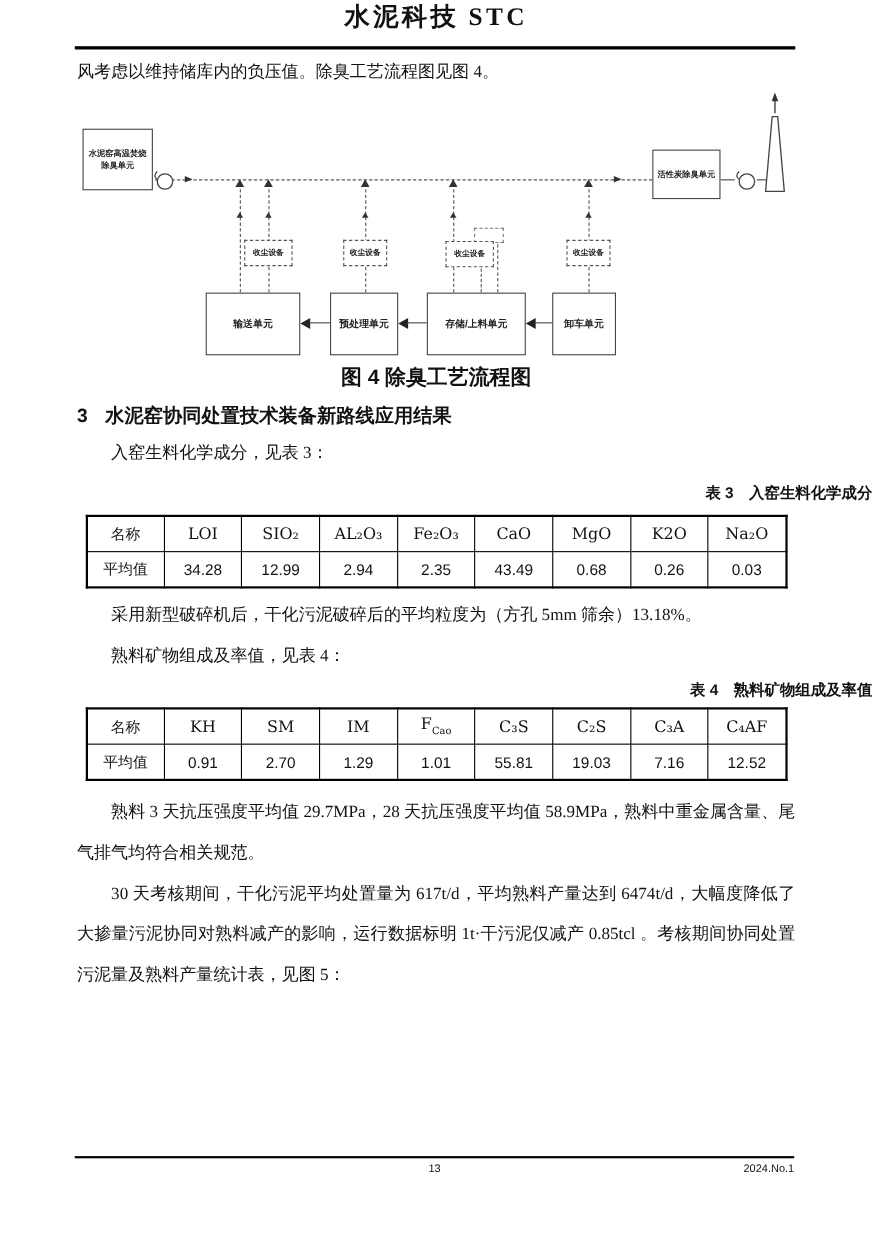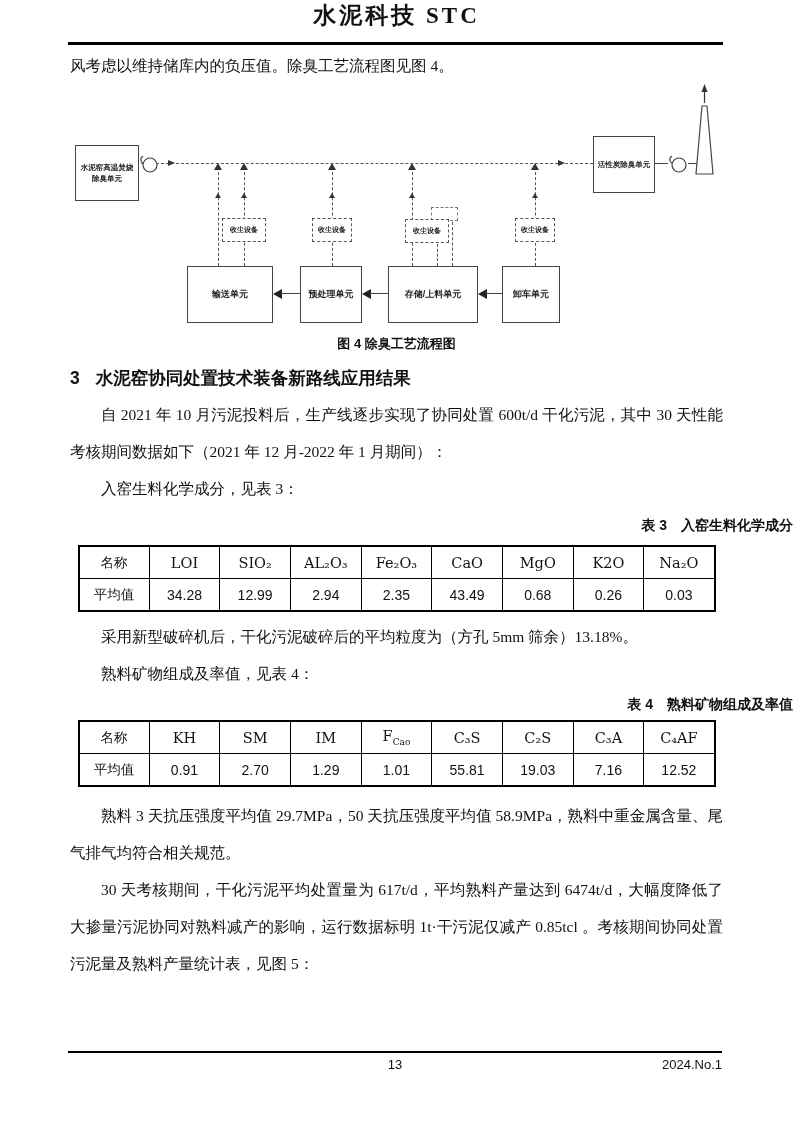--- a/index.html
+++ b/index.html
@@ -28,60 +28,60 @@
   .vdash{position:absolute;border-left:1px dashed #555;width:0;}
   .arr-up{position:absolute;width:0;height:0;border-left:4px solid transparent;
           border-right:4px solid transparent;border-bottom:7px solid #333;}
   .arr-up.small{border-left-width:3px;border-right-width:3px;border-bottom-width:5px;}
   .arr-right{position:absolute;width:0;height:0;border-top:3.5px solid transparent;
              border-bottom:3.5px solid transparent;border-left:7px solid #333;}
   .arr-left{position:absolute;width:0;height:0;border-top:5px solid transparent;
             border-bottom:5px solid transparent;border-right:9px solid #222;}
   .fan{position:absolute;z-index:4;}
   .fig-caption{text-align:center;font-family:"Liberation Sans",sans-serif;
-               font-weight:bold;font-size:13px;line-height:22px;margin-top:2px;}
+               font-weight:bold;font-size:19px;line-height:22px;margin-top:2px;}
   
   .section-heading{margin:8px 70px 0;font-family:"Liberation Sans",sans-serif;
                    font-weight:bold;font-size:17.5px;line-height:30px;}
   .section-heading .num{margin-right:16px;}
   p.body{margin:3px 70px 0;font-size:15.5px;line-height:37px;text-align:justify;
          text-indent:31px;}
   p.body.tight{margin-top:0;}
   .tbl-caption{text-align:right;font-family:Liberation Sans, sans-serif;
                font-weight:bold;font-size:14px;line-height:24px;margin-top:6px;}
   table.data-table{width:638px;margin:8px auto 0;border-collapse:collapse;
                    table-layout:fixed;border:2px solid #000;}
   table.data-table td{border:1px solid #000;height:31px;text-align:center;
                       vertical-align:middle;padding:0;}
   td.hd{font-family:"DejaVu Serif","Liberation Serif",serif;font-size:14.5px;}
   td.cjk{font-size:13.5px;}
   td.val{font-family:"Liberation Sans",sans-serif;font-size:14px;}
   td.hd sub{font-size:9px;}
   
   .footer{position:absolute;top:1051px;left:68px;width:654px;
           border-top:2.5px solid #000;height:24px;
-          font-family:"Liberation Sans",sans-serif;font-size:13px;}
+          font-family:"Liberation Sans",sans-serif;font-size:10px;}
   .footer .pg{position:absolute;left:0;right:0;top:4px;text-align:center;}
   .footer .issue{position:absolute;right:0;top:4px;}
 </style>
 </head>
 <body>
 
 <div class="page">
 
   <div class="journal-header">
     <div class="journal-title">水泥科技 STC</div>
   </div>
   <div class="header-rule"></div>
 
   <p class="intro">风考虑以维持储库内的负压值。除臭工艺流程图见图 4。</p>
 
   <div class="diagram">
 
-    <div class="solidbox endbox" style="left:75px;top:64px;width:64px;height:56px;">
+    <div class="solidbox endbox" style="left:75px;top:36px;width:64px;height:56px;">
       <span>水泥窑高温焚烧</span>
       <span>除臭单元</span>
     </div>
 
     <div class="hdash" style="left:141px;top:82px;width:452px;"></div>
     <div class="arr-right" style="left:168px;top:79px;"></div>
     <div class="arr-right" style="left:558px;top:79px;"></div>
 
     <svg class="fan" style="left:137px;top:72px;" width="24" height="22" viewBox="0 0 24 22">
       <path d="M7,11 Q1,7 6,3" fill="none" stroke="#444" stroke-width="1.2"></path>
@@ -134,21 +134,21 @@
       <span>卸车单元</span>
     </div>
 
     <div class="arr-left" style="left:273px;top:208px;"></div>
     <div class="hline" style="left:281px;top:212px;width:19px;"></div>
     <div class="arr-left" style="left:362px;top:208px;"></div>
     <div class="hline" style="left:370px;top:212px;width:18px;"></div>
     <div class="arr-left" style="left:478px;top:208px;"></div>
     <div class="hline" style="left:486px;top:212px;width:16px;"></div>
 
-    <div class="solidbox endbox" style="left:593px;top:55px;width:62px;height:57px;">
+    <div class="solidbox endbox" style="left:593px;top:55px;width:62px;height:45px;">
       <span>活性炭除臭单元</span>
     </div>
     <div class="hline" style="left:655px;top:82px;width:13px;"></div>
     <svg class="fan" style="left:666px;top:72px;" width="24" height="22" viewBox="0 0 24 22">
       <path d="M7,11 Q1,7 6,3" fill="none" stroke="#444" stroke-width="1.2"></path>
       <circle cx="13" cy="12" r="7" fill="#fff" stroke="#444" stroke-width="1.2"></circle>
     </svg>
     <div class="hline" style="left:688px;top:82px;width:9px;"></div>
     <svg style="position:absolute;left:691px;top:2px;" width="27" height="96" viewBox="0 0 27 96">
       <polygon points="5,91 11,23 16,23 22,91" fill="#fff" stroke="#444" stroke-width="1.2"></polygon>
@@ -156,21 +156,20 @@
       <polygon points="10.5,9 16.5,9 13.5,1" fill="#333"></polygon>
     </svg>
   </div>
 
   <div class="fig-caption">图 4 除臭工艺流程图</div>
 
   <h2 class="section-heading">
     <span class="num">3</span><span>水泥窑协同处置技术装备新路线应用结果</span>
   </h2>
 
-  <p class="body">自 2021 年 10 月污泥投料后，生产线逐步实现了协同处置 600t/d 干化污泥，其中 30 天性能考核期间数据如下（2021 年 12 月-2022 年 1 月期间）：</p>
   <p class="body tight">入窑生料化学成分，见表 3：</p>
 
   <div class="tbl-caption">表 3　入窑生料化学成分</div>
   <table class="data-table">
     <tbody>
         <tr>
       <td class="cjk">名称</td>
       <td class="hd">LOI</td>
       <td class="hd">SIO₂</td>
       <td class="hd">AL₂O₃</td>
@@ -218,21 +217,21 @@
       <td class="val">1.29</td>
       <td class="val">1.01</td>
       <td class="val">55.81</td>
       <td class="val">19.03</td>
       <td class="val">7.16</td>
       <td class="val">12.52</td>
     </tr>
   </tbody>
     </table>
 
-  <p class="body" style="margin-top:10px;">熟料 3 天抗压强度平均值 29.7MPa，50 天抗压强度平均值 58.9MPa，熟料中重金属含量、尾气排气均符合相关规范。</p>
+  <p class="body" style="margin-top:10px;">熟料 3 天抗压强度平均值 29.7MPa，28 天抗压强度平均值 58.9MPa，熟料中重金属含量、尾气排气均符合相关规范。</p>
   <p class="body tight">30 天考核期间，干化污泥平均处置量为 617t/d，平均熟料产量达到 6474t/d，大幅度降低了大掺量污泥协同对熟料减产的影响，运行数据标明 1t·干污泥仅减产 0.85tcl 。考核期间协同处置污泥量及熟料产量统计表，见图 5：</p>
 
   <div class="footer">
     <span class="pg">13</span>
     <span class="issue">2024.No.1</span>
   </div>
 
 </div>
 
 </body></html>

